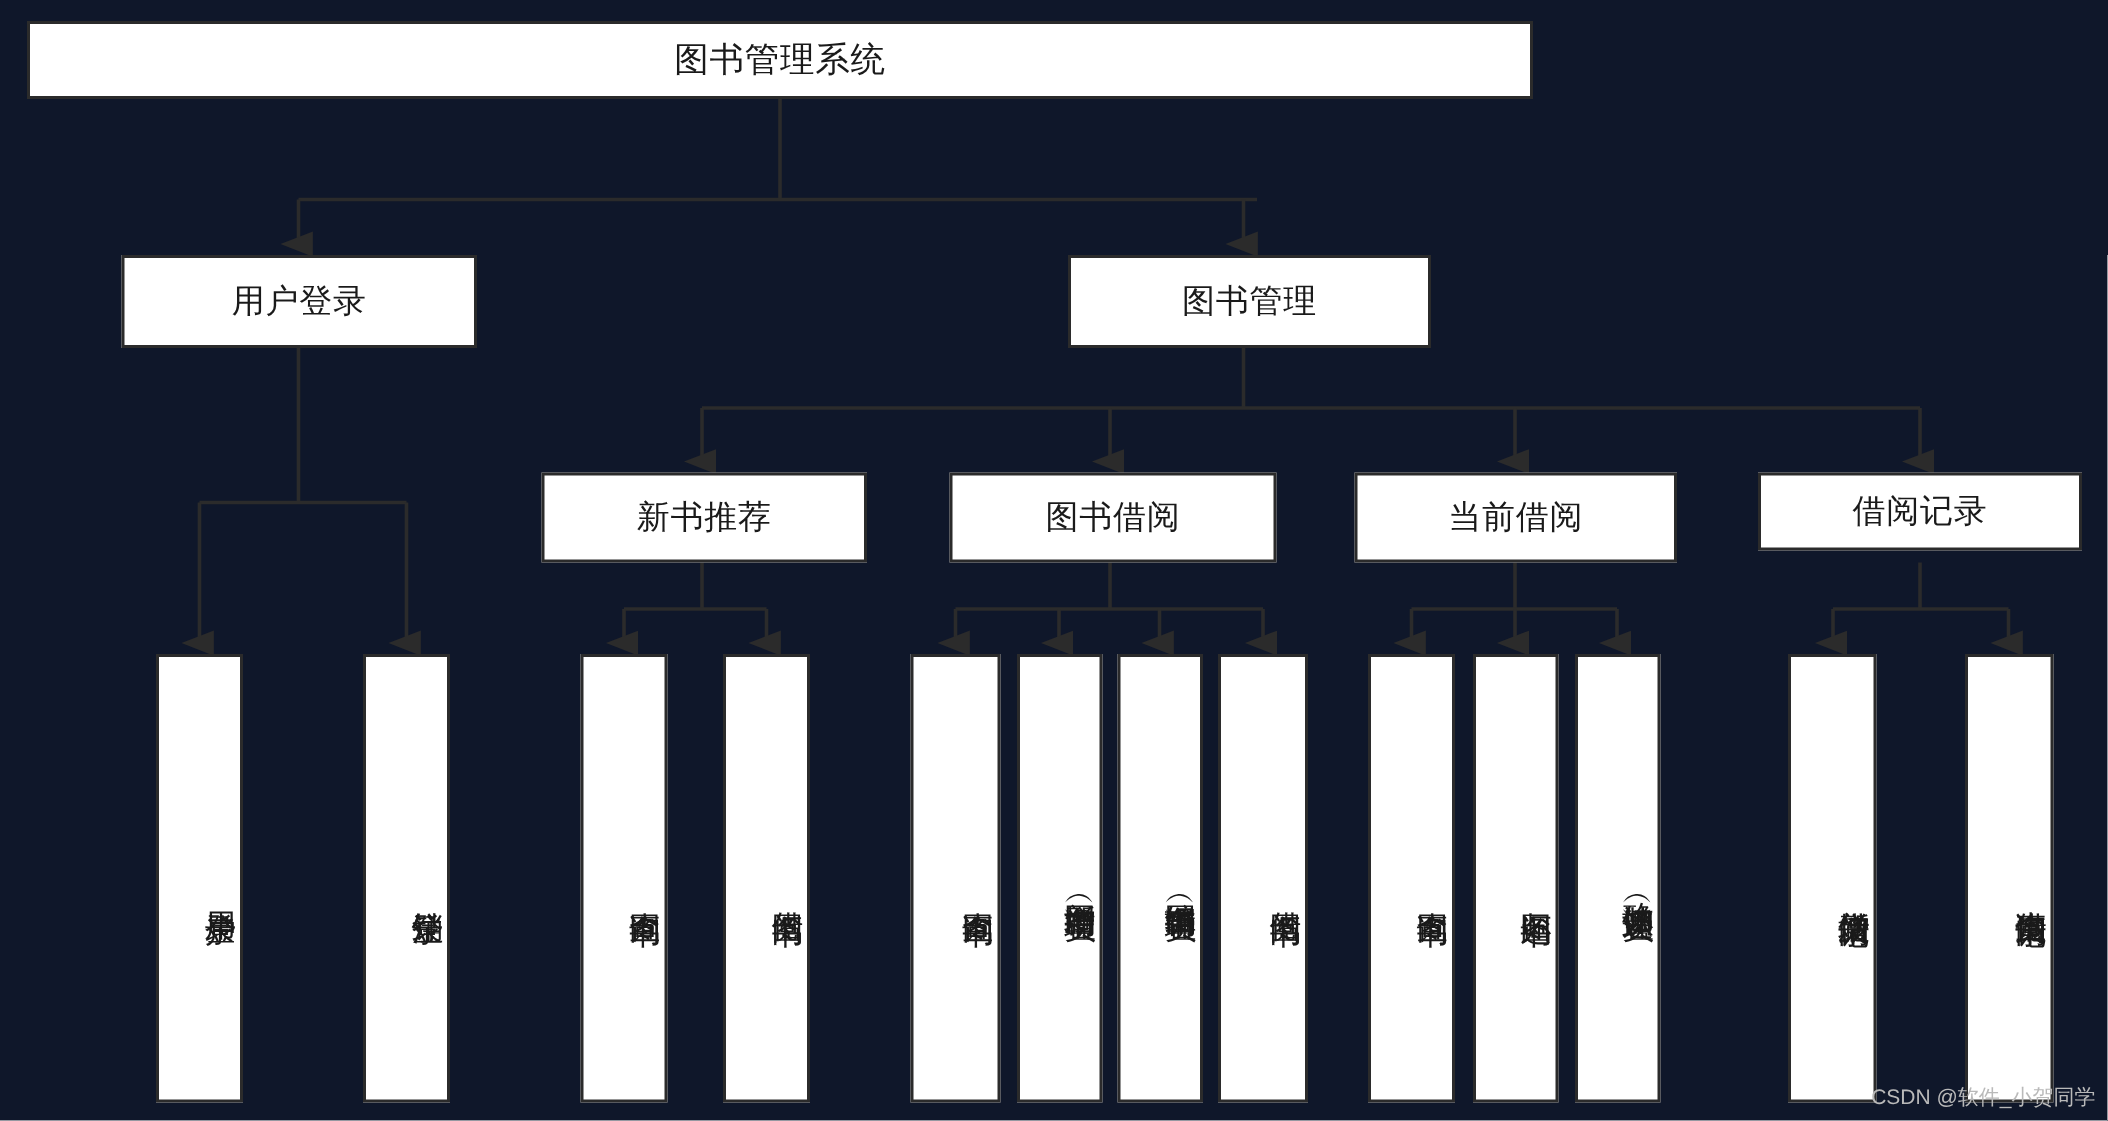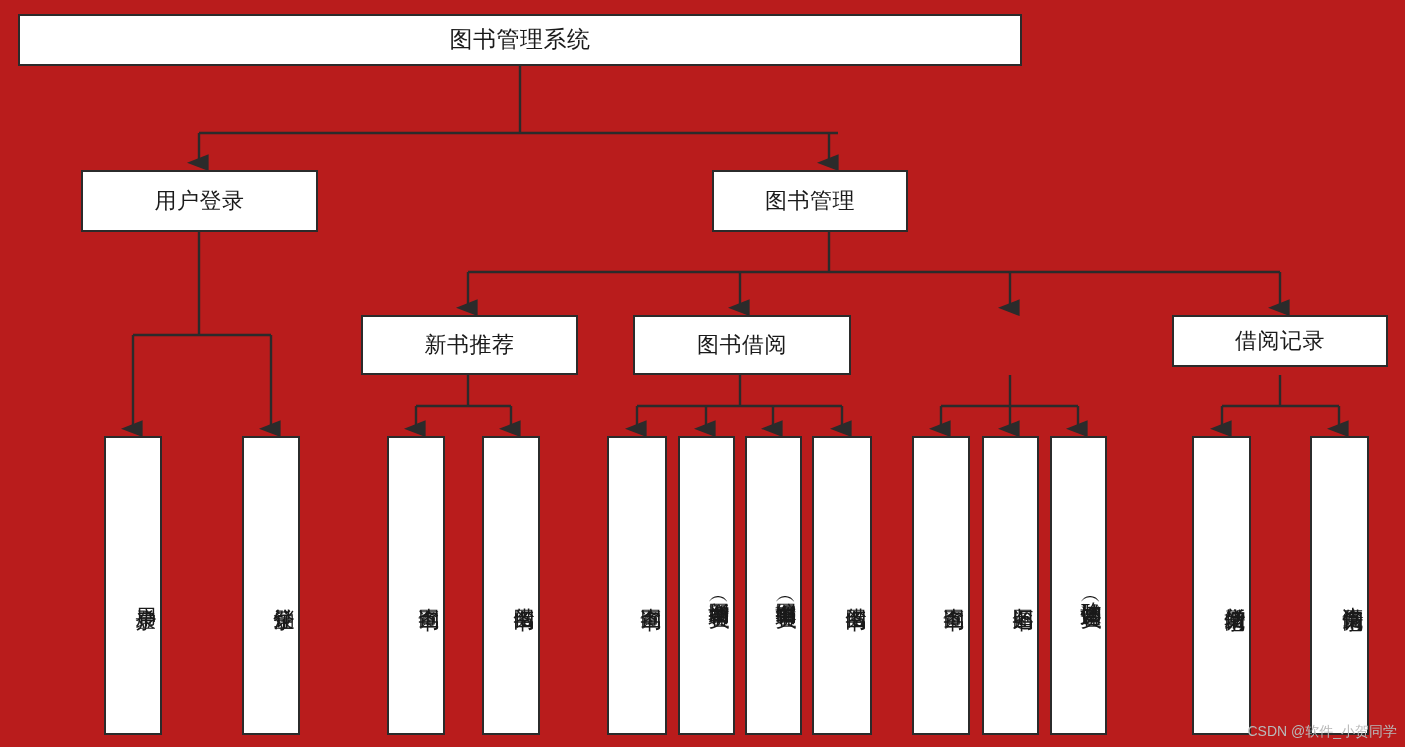--- a/index.html
+++ b/index.html
@@ -7,21 +7,21 @@
     padding: 0;
     background: #ffffff;
   }
   body {
     font-family: "Liberation Sans", "DejaVu Sans", sans-serif;
   }
   #diagram-canvas {
     position: relative;
     width: 1405px;
     height: 747px;
-    background: #b91c1c;
+    background: #0f172a;
     overflow: hidden;
   }
   #edge-layer {
     position: absolute;
     left: 0;
     top: 0;
     width: 1405px;
     height: 747px;
   }
   .node {
@@ -129,30 +129,33 @@
     </g>
   </svg>
 
   <div class="node node-h node-root" style="left:18px; top:14px; width:1004px; height:52px;">
     <span>图书管理系统</span>
   </div>
 
   <div class="node node-h" style="left:81px; top:170px; width:237px; height:62px;">
     <span>用户登录</span>
   </div>
-  <div class="node node-h" style="left:712px; top:170px; width:196px; height:62px;">
+  <div class="node node-h" style="left:712px; top:170px; width:242px; height:62px;">
     <span>图书管理</span>
   </div>
 
   <div class="node node-h" style="left:633px; top:315px; width:218px; height:60px;">
     <span>图书借阅</span>
   </div>
   <div class="node node-h" style="left:361px; top:315px; width:217px; height:60px;">
     <span>新书推荐</span>
   </div>
+  <div class="node node-h" style="left:903px; top:315px; width:215px; height:60px;">
+    <span>当前借阅</span>
+  </div>
   <div class="node node-h" style="left:1172px; top:315px; width:216px; height:52px;">
     <span>借阅记录</span>
   </div>
 
   <div class="node node-v" style="left:104px; top:436px; width:58px; height:299px;">
     <span class="vlabel">用户登录</span>
   </div>
   <div class="node node-v" style="left:242px; top:436px; width:58px; height:299px;">
     <span class="vlabel">注销登录</span>
   </div>

